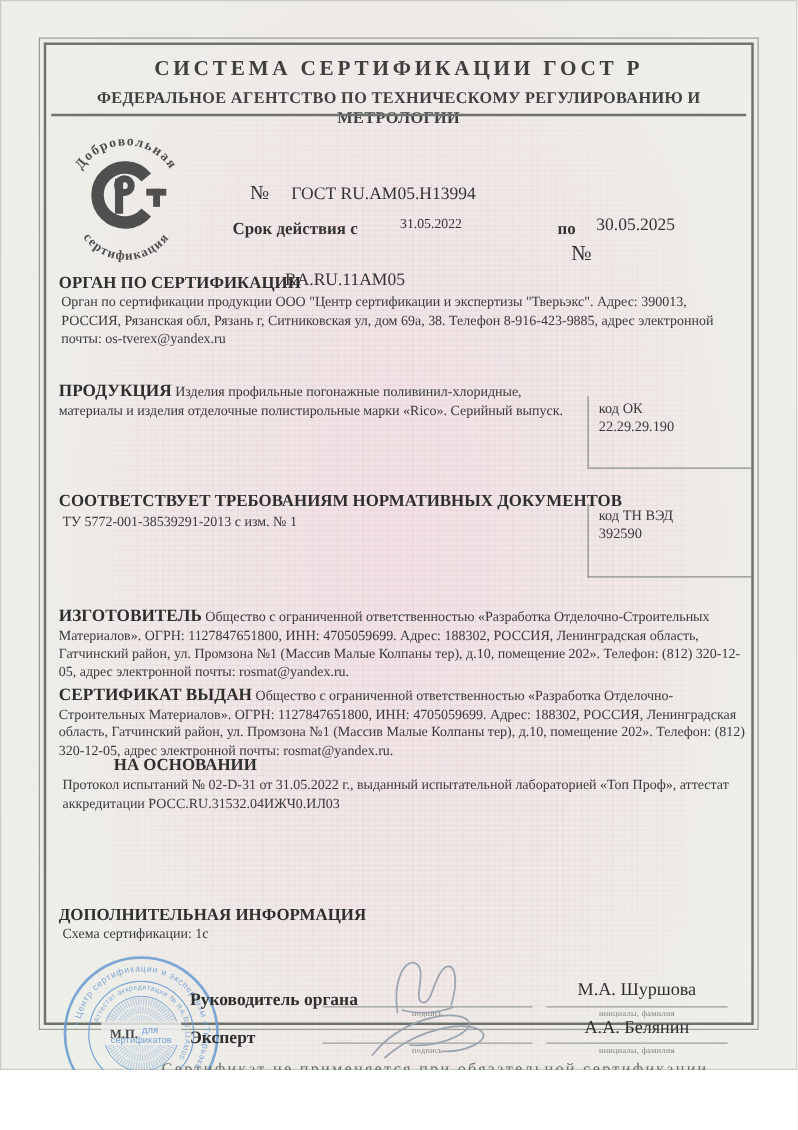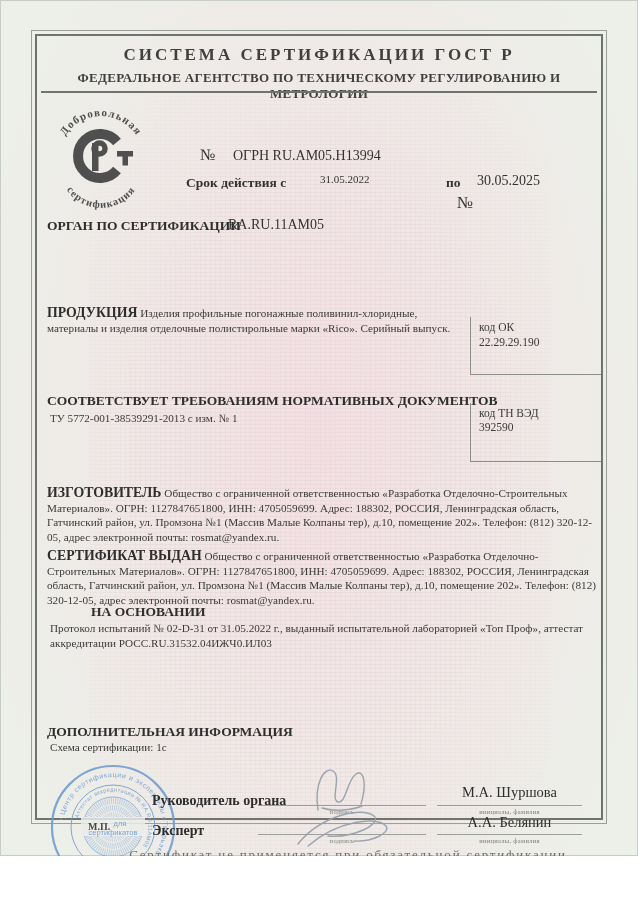--- a/index.html
+++ b/index.html
@@ -118,31 +118,32 @@
       <path d="M 71,39 A 22,22 0 1 0 71,67" fill="none" stroke="#4f4f4f" stroke-width="10"></path>
       <rect x="46" y="40" width="6.5" height="28" fill="#4f4f4f"></rect>
       <circle cx="53.5" cy="45.5" r="5.5" fill="none" stroke="#4f4f4f" stroke-width="5.5"></circle>
       <rect x="71" y="48" width="16" height="5.5" fill="#4f4f4f"></rect>
       <rect x="76.5" y="48" width="5.5" height="14.5" fill="#4f4f4f"></rect>
     </g>
   </svg>
 
 
   <span class="abs certno-sym">№</span>
-  <span class="abs certno-val">ОГРН RU.АМ05.Н13994</span>
+  <span class="abs certno-val">ГОСТ RU.АМ05.Н13994</span>
 
   <span class="abs valid-lbl">Срок действия  с</span>
   <span class="abs valid-from">31.05.2022</span>
   <span class="abs valid-po">по</span>
   <span class="abs valid-to">30.05.2025</span>
 
   <span class="abs blankno-sym">№</span>
 
   <span class="abs sec-label org-label">ОРГАН ПО СЕРТИФИКАЦИИ</span>
   <span class="abs org-code">RA.RU.11АМ05</span>
+  <div class="abs body-txt org-text">Орган по сертификации продукции ООО "Центр сертификации и экспертизы "Тверьэкс". Адрес: 390013, РОССИЯ, Рязанская обл, Рязань г, Ситниковская ул, дом 69а, 38. Телефон 8-916-423-9885, адрес электронной почты: os-tverex@yandex.ru</div>
 
   <div class="abs body-txt product-block">
     <span class="inline-lbl">ПРОДУКЦИЯ</span>
     <span>Изделия профильные погонажные поливинил-хлоридные, материалы и изделия отделочные полистирольные марки «Rico». Серийный выпуск.</span>
   </div>
   <div class="abs codebox box-ok"></div>
   <div class="abs box-ok-label">код ОК</div>
   <div class="abs box-ok-val">22.29.29.190</div>
 
   <div class="abs sec-label comply-label">СООТВЕТСТВУЕТ ТРЕБОВАНИЯМ НОРМАТИВНЫХ ДОКУМЕНТОВ</div>

